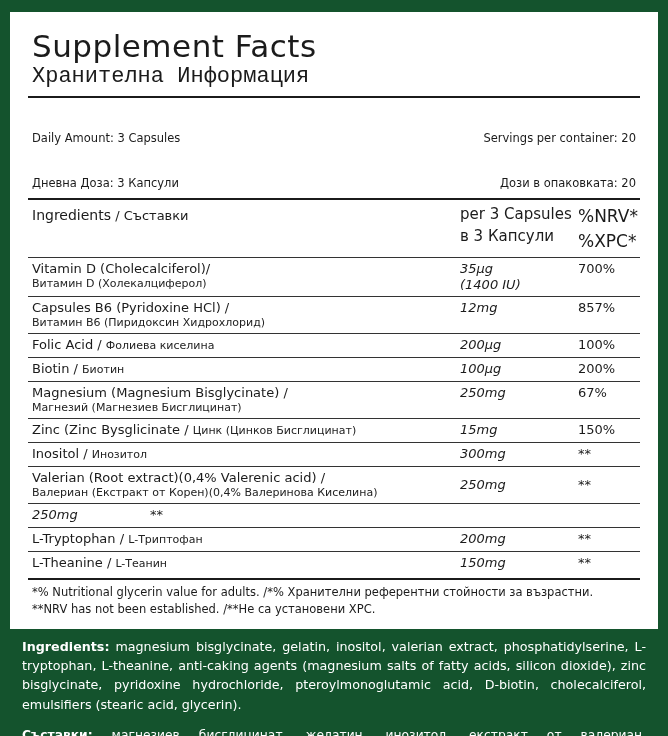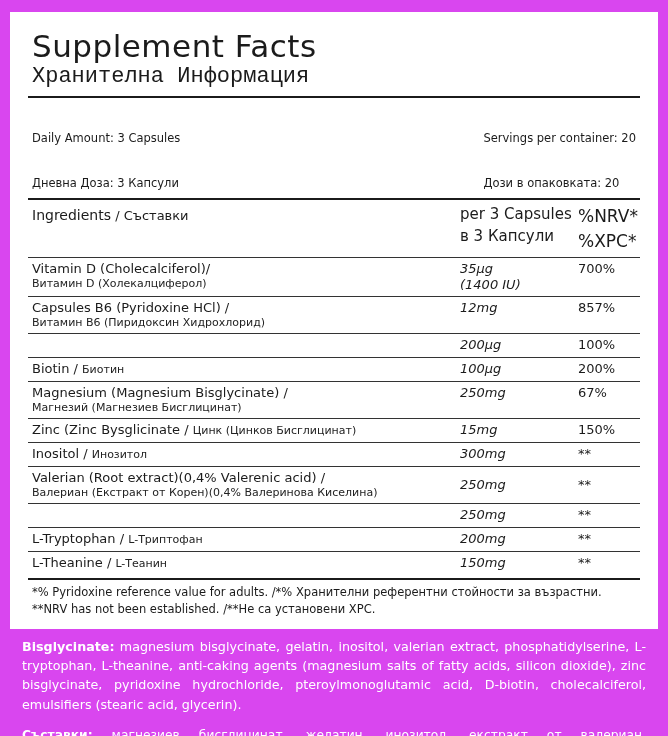--- a/index.html
+++ b/index.html
@@ -10,21 +10,21 @@
     width: 668px;
     height: 736px;
     background: #2c2396;
     font-family: "DejaVu Sans", sans-serif;
     overflow: hidden;
   }
   .page {
     position: relative;
     width: 668px;
     height: 736px;
-    background: #d946ef;
+    background: #14532d;
     box-sizing: border-box;
     padding: 12px 10px 0 10px;
   }
   .panel {
     background: #ffffff;
     padding: 18px 18px 10px 18px;
     box-sizing: border-box;
     width: 648px;
   }
   .title-en {
@@ -59,21 +59,21 @@
     justify-content: space-between;
     padding: 4px 4px 3px 4px;
     font-size: 11.5px;
     color: #1b1b1b;
   }
   .serv-left div, .serv-right div {
     line-height: 1.5;
     margin-top: 28px;
   }
   .serv-right {
-    text-align: left;
+    text-align: right;
   }
   .head-row {
     display: flex;
     align-items: flex-start;
     padding: 4px 4px 3px 4px;
     font-size: 13px;
     color: #1b1b1b;
   }
   .head-ing {
     flex: 1 1 auto;
@@ -96,21 +96,20 @@
     line-height: 1.45;
     text-align: left;
   }
   .row {
     display: flex;
     align-items: flex-start;
     padding: 3px 4px 3px 4px;
     font-size: 13px;
     color: #1b1b1b;
     min-height: 17px;
-    justify-content: flex-end;
   }
   .row .name {
     flex: 1 1 auto;
     line-height: 1.25;
     padding-right: 6px;
   }
   .row .name .en {
     font-size: 13px;
   }
   .row .name .bg {
@@ -212,20 +211,23 @@
       <div class="name">
         <div class="en">Capsules B6 (Pyridoxine HCl) /</div>
         <div class="bg">Витамин B6 (Пиридоксин Хидрохлорид)</div>
       </div>
       <div class="amt">12mg</div>
       <div class="nrv">857%</div>
     </div>
     <hr class="hr-thin">
 
     <div class="row centered">
+      <div class="name">
+        <span class="en">Folic Acid / </span><span class="bg">Фолиева киселина</span>
+      </div>
       <div class="amt">200µg</div>
       <div class="nrv">100%</div>
     </div>
     <hr class="hr-thin">
 
     <div class="row centered">
       <div class="name">
         <span class="en">Biotin / </span><span class="bg">Биотин</span>
       </div>
       <div class="amt">100µg</div>
@@ -289,27 +291,27 @@
     <div class="row centered">
       <div class="name">
         <span class="en">L-Theanine / </span><span class="bg">L-Теанин</span>
       </div>
       <div class="amt">150mg</div>
       <div class="nrv">**</div>
     </div>
     <hr class="hr-thick">
 
     <div class="footnotes">
-      <div>*% Pyridoxine reference value for adults. /*% Хранителни референтни стойности за възрастни.</div>
+      <div>*% Nutritional glycerin value for adults. /*% Хранителни референтни стойности за възрастни.</div>
       <div>**NRV has not been established. /**Не са установени ХРС.</div>
     </div>
 
   </div>
 
   <div class="ing-block">
-    <span class="lead">Bisglycinate:</span><span> magnesium bisglycinate, gelatin, inositol, valerian extract, phosphatidylserine, L-tryptophan, L-theanine, anti-caking agents (magnesium salts of fatty acids, silicon dioxide), zinc bisglycinate, pyridoxine hydrochloride, pteroylmonoglutamic acid, D-biotin, cholecalciferol, emulsifiers (stearic acid, glycerin).</span>
+    <span class="lead">Ingredients:</span><span> magnesium bisglycinate, gelatin, inositol, valerian extract, phosphatidylserine, L-tryptophan, L-theanine, anti-caking agents (magnesium salts of fatty acids, silicon dioxide), zinc bisglycinate, pyridoxine hydrochloride, pteroylmonoglutamic acid, D-biotin, cholecalciferol, emulsifiers (stearic acid, glycerin).</span>
   </div>
 
   <div class="ing-block bg-block">
     <span class="lead">Съставки:</span><span> магнезиев бисглицинат, желатин, инозитол, екстракт от валериан, фосфатидилсерин, L-триптофан, L-теанин, антислепващи агенти (магнезиеви соли на мастни киселини, силициев диоксид), цинков бисглицинат, пиридоксин хидрохлорид, птероилмоноглутаминова киселина, D-биотин, холекалциферол, емулгатори (стеаринова киселина, глицерин).</span>
   </div>
 
 </div>
 
 </body></html>

